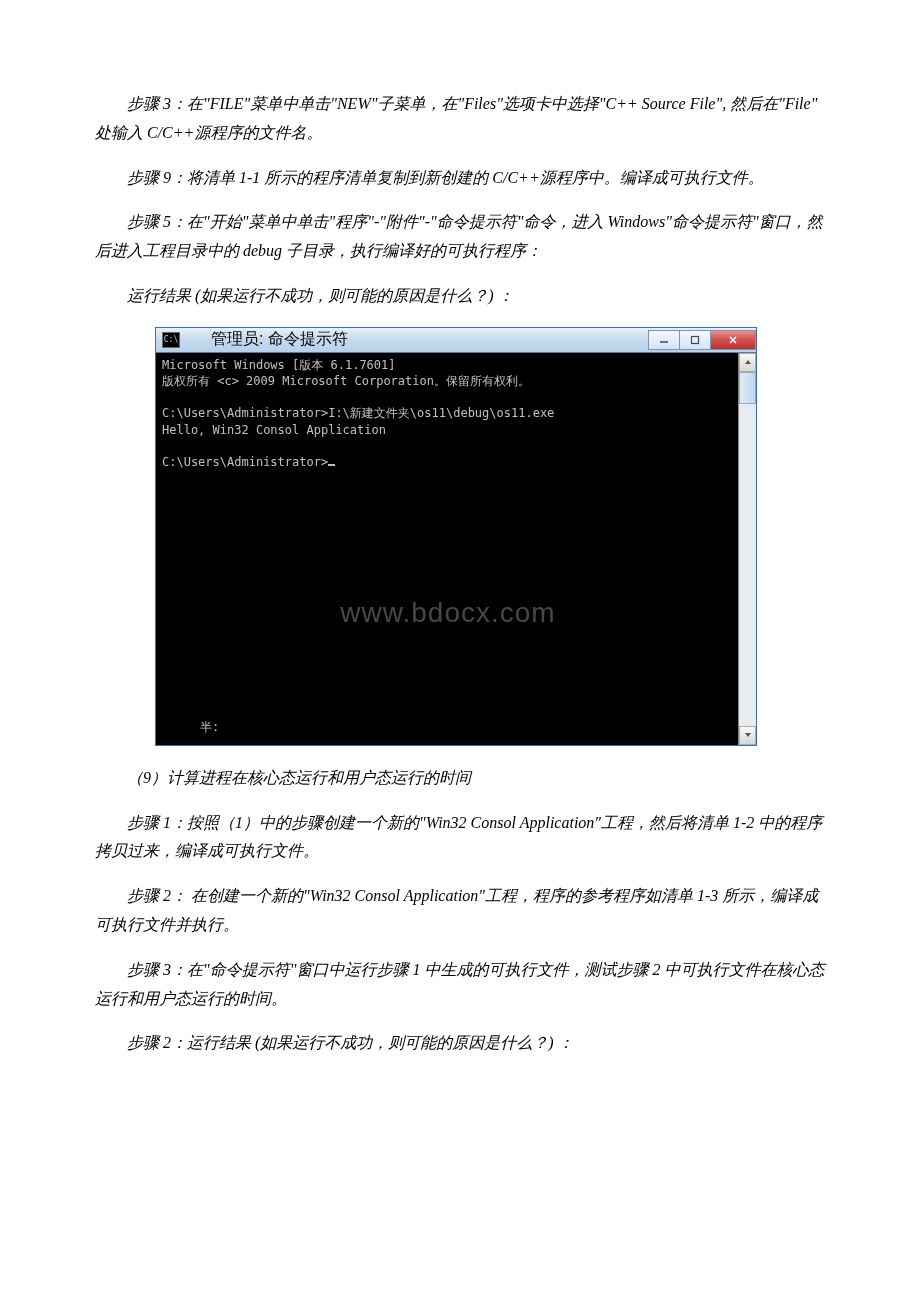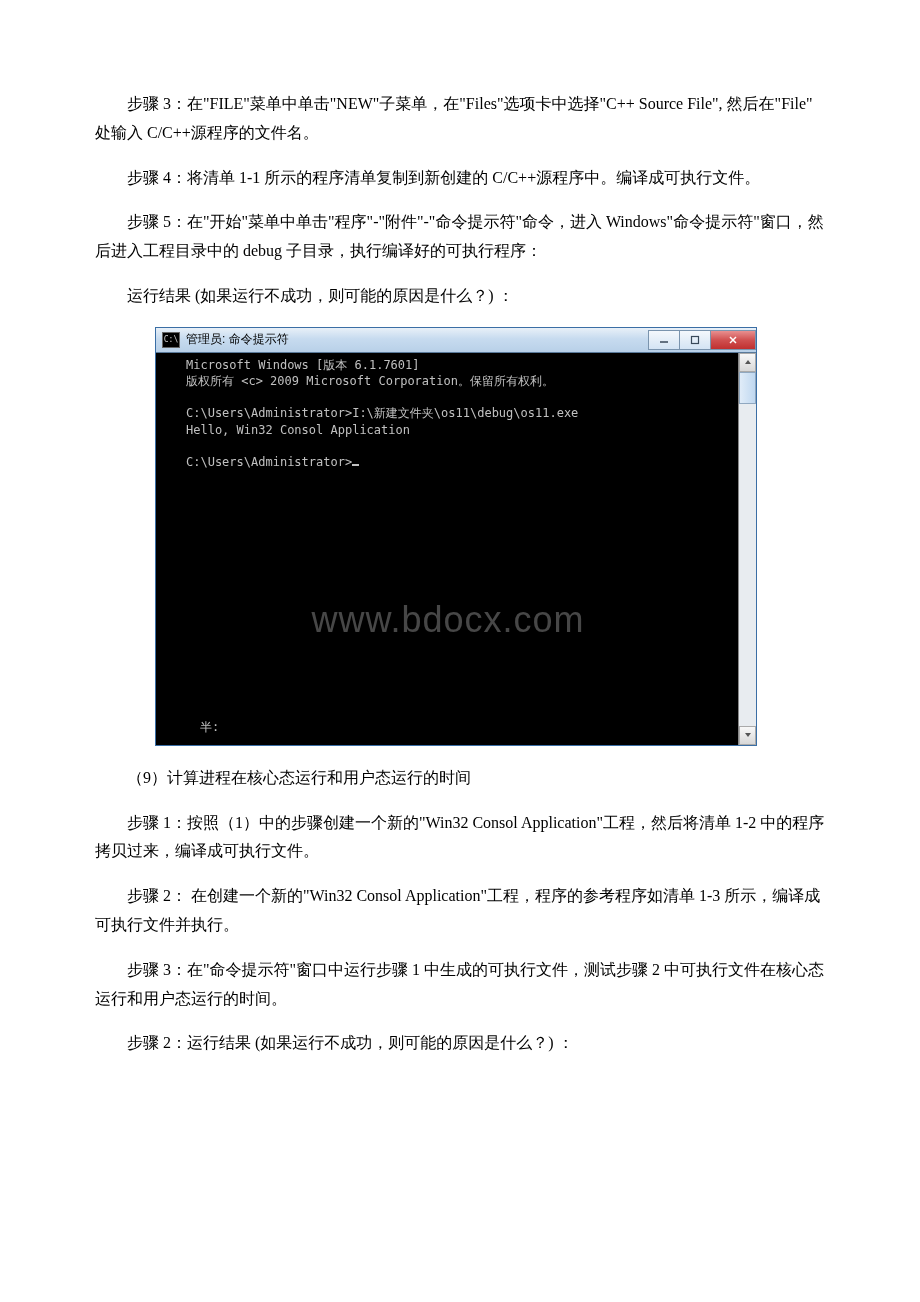--- a/index.html
+++ b/index.html
@@ -11,20 +11,21 @@
   line-height: 1.8;
   color: #000;
   width: 920px;
 }
 .page {
   padding: 90px 95px 60px 95px;
 }
 .para {
   margin: 0 0 16px 0;
   text-indent: 2em;
+  font-style: italic;
 }
 .cmd-window {
   margin: 10px 0 18px 60px;
   width: 600px;
   border: 1px solid #3a6ea5;
   font-family: "NSimSun", "SimSun", "Consolas", monospace;
   font-size: 12px;
   position: relative;
 }
 .titlebar {
@@ -49,22 +50,23 @@
   display: inline-flex;
   align-items: center;
   justify-content: center;
   color: #ccc;
   font-size: 8px;
   line-height: 1;
   font-family: monospace;
 }
 .titlebar-text {
   color: #000;
-  font-size: 12px;
+  font-size: 16px;
   font-family: "Microsoft YaHei", "SimSun", sans-serif;
+  margin-left: 25px;
 }
 .titlebar-buttons {
   display: flex;
   height: 20px;
 }
 .tb-btn {
   width: 30px;
   height: 18px;
   border: 1px solid #7a94ae;
   display: flex;
@@ -83,21 +85,20 @@
   background: linear-gradient(to bottom, #e89090, #d05050 50%, #c03030);
   color: #fff;
   width: 44px;
 }
 .console-body {
   background: #000;
   color: #c0c0c0;
   height: 392px;
   position: relative;
   display: flex;
-  padding-left: 24px;
 }
 .console-text {
   flex: 1;
   padding: 4px 6px;
   font-family: "NSimSun", "Consolas", monospace;
   font-size: 12px;
   line-height: 1.35;
   white-space: pre;
   overflow: hidden;
 }
@@ -136,42 +137,42 @@
   height: 2px;
   background: #c0c0c0;
   vertical-align: baseline;
 }
 .watermark {
   position: absolute;
   top: 235px;
   left: 1px;
   right: 17px;
   text-align: center;
-  font-size: 36px;
+  font-size: 28px;
   font-family: Arial, sans-serif;
   color: rgba(130,130,130,0.55);
   letter-spacing: 1px;
   pointer-events: none;
 }
 .ime {
   position: absolute;
   bottom: 6px;
   left: 44px;
   color: #c0c0c0;
   font-size: 12px;
 }
 </style>
 </head>
 <body>
 
 <div class="page">
 
   <p class="para">步骤 3：在"FILE"菜单中单击"NEW"子菜单，在"Files"选项卡中选择"C++ Source File", 然后在"File" 处输入 C/C++源程序的文件名。</p>
 
-  <p class="para">步骤 4：将清单 1-1 所示的程序清单复制到新创建的 C/C++源程序中。编译成可执行文件。</p>
+  <p class="para">步骤 9：将清单 1-1 所示的程序清单复制到新创建的 C/C++源程序中。编译成可执行文件。</p>
 
   <p class="para">步骤 5：在"开始"菜单中单击"程序"-"附件"-"命令提示符"命令，进入 Windows"命令提示符"窗口，然后进入工程目录中的 debug 子目录，执行编译好的可执行程序：</p>
 
 
   <p class="para">运行结果 (如果运行不成功，则可能的原因是什么？) ：</p>
 
   <div class="cmd-window">
     <div class="titlebar">
       <div class="titlebar-left">
         <span class="cmd-icon">C:\</span>

